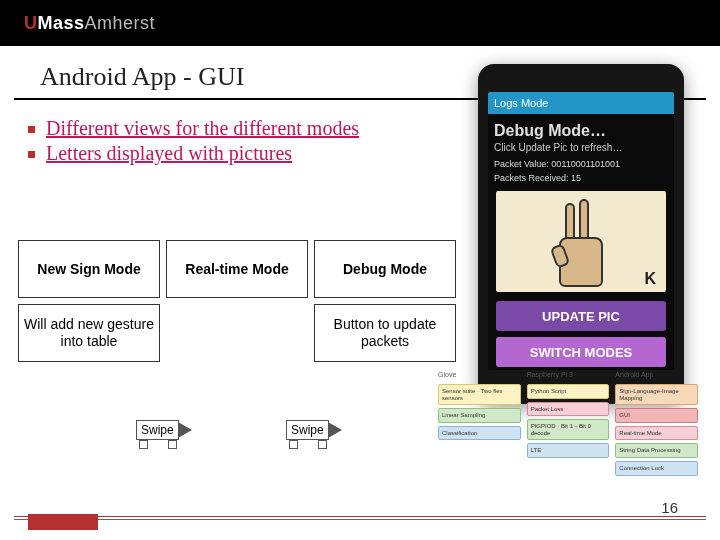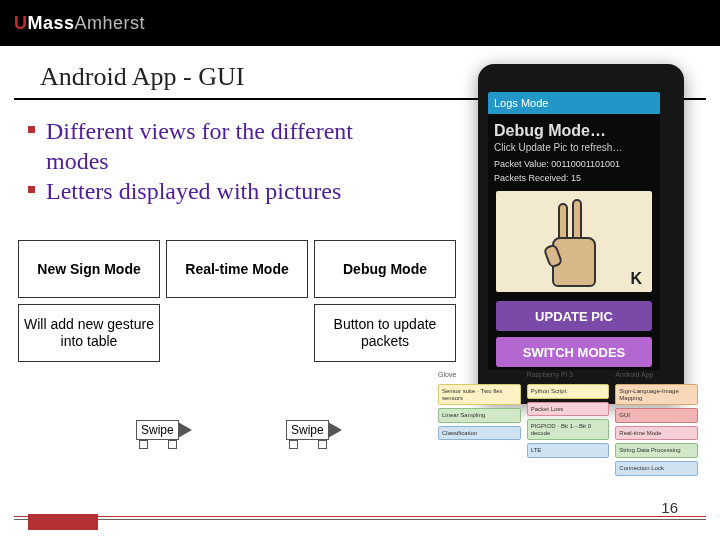--- a/index.html
+++ b/index.html
@@ -5,36 +5,36 @@
   * { box-sizing: border-box; margin: 0; padding: 0; }
   body {
     width: 720px; height: 540px;
     background: #fff;
     font-family: Georgia, 'Times New Roman', serif;
     position: relative; overflow: hidden;
   }
   .header {
     height: 46px; background: #000;
     display: flex; align-items: center;
-    padding-left: 14px;
+    padding-left: 24px;
   }
   .logo { color: #fff; font-family: Arial, sans-serif; font-size: 18px; letter-spacing: 0.5px; }
   .logo .u { color: #b53131; font-weight: bold; }
   .logo .mass { font-weight: bold; }
   .logo .amherst { color: #bbb; font-weight: 300; }
   .title {
     font-size: 26px; color: #222;
     padding: 16px 0 6px 28px;
     font-family: Georgia, serif;
     margin-left: 12px;
   }
   .hr { height: 2px; background: #000; margin: 0 14px 0 14px; }
   .content { position: relative; padding: 16px 0 0 28px; }
   .bullets { list-style: none; max-width: 380px; }
-  .bullets li { position: relative; padding-left: 18px; font-size: 24px; color: #4c1d95; line-height: 1.25; }
+  .bullets li { position: relative; padding-left: 18px; font-size: 20px; color: #be185d; line-height: 1.25; text-decoration: underline; }
   .bullets li::before {
     content: ""; position: absolute; left: 0; top: 10px;
     width: 7px; height: 7px; background: #b53131;
   }
 
   .cols {
     position: absolute; left: 18px; top: 240px;
     display: flex; gap: 6px;
   }
   .col { width: 142px; }
@@ -67,21 +67,21 @@
   .tiny-sq {
     position: absolute; width: 9px; height: 9px;
     border: 1px solid #555; background: #fff;
   }
 
   .phone {
     position: absolute; right: 36px; top: 64px;
     width: 206px; height: 340px;
     background: #161616; border-radius: 16px;
     box-shadow: 0 4px 18px rgba(0,0,0,0.4);
-    padding: 28px 24px 34px 10px;
+    padding: 28px 10px 34px 10px;
   }
   .screen {
     width: 100%; height: 100%;
     background: #0a0a0a; color: #eee;
     font-family: Arial, sans-serif;
     display: flex; flex-direction: column;
     position: relative; border-radius: 2px; overflow: hidden;
   }
   .topbar { height: 22px; background: #2196c7; font-size: 11px; color: #fff; display:flex; align-items:center; padding-left:6px;}
   .dbg-title { font-size: 16px; font-weight: bold; color: #e0e0e0; padding: 8px 6px 2px 6px; }

